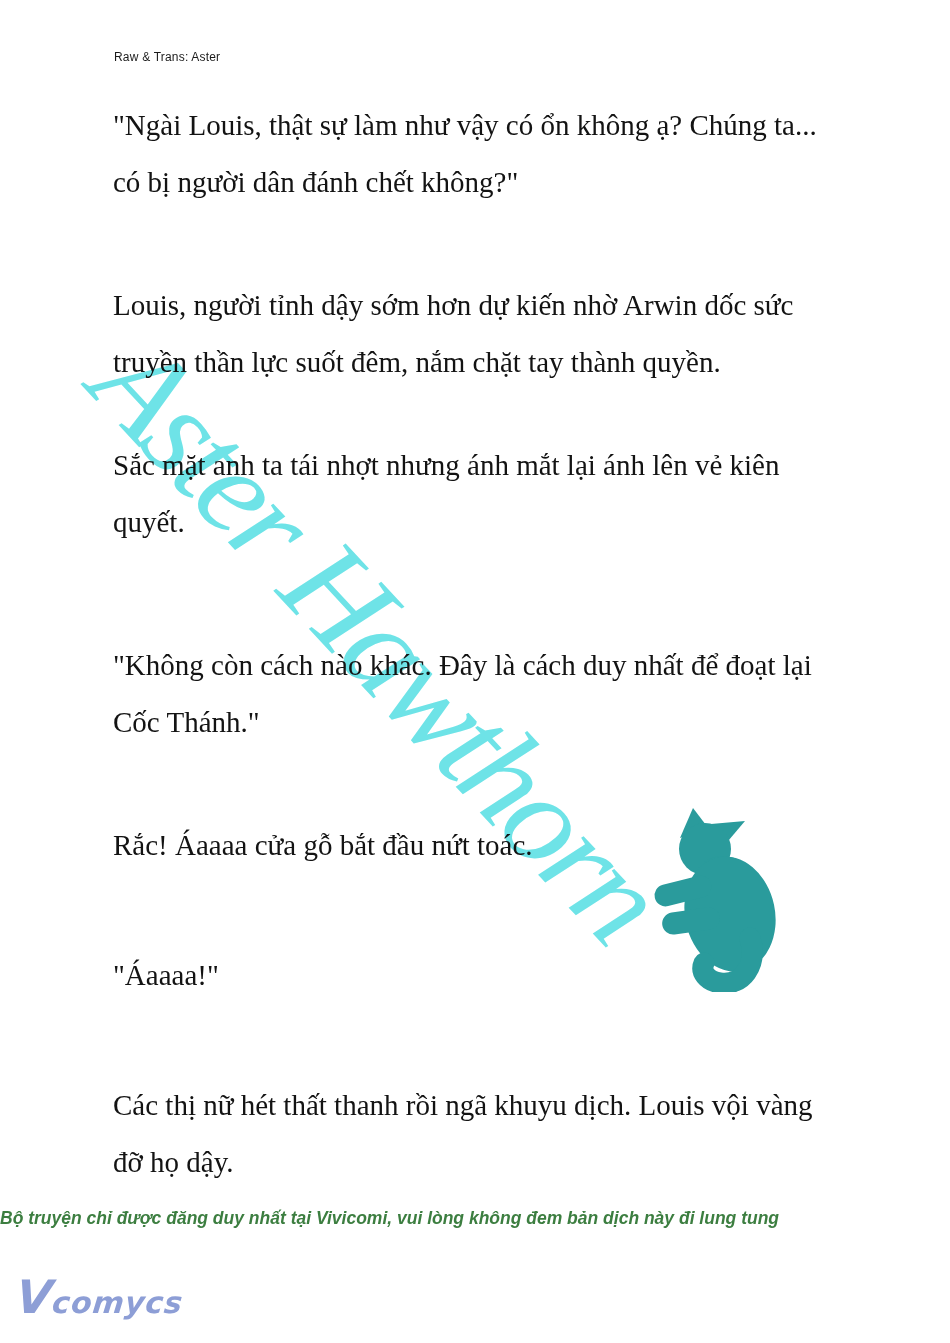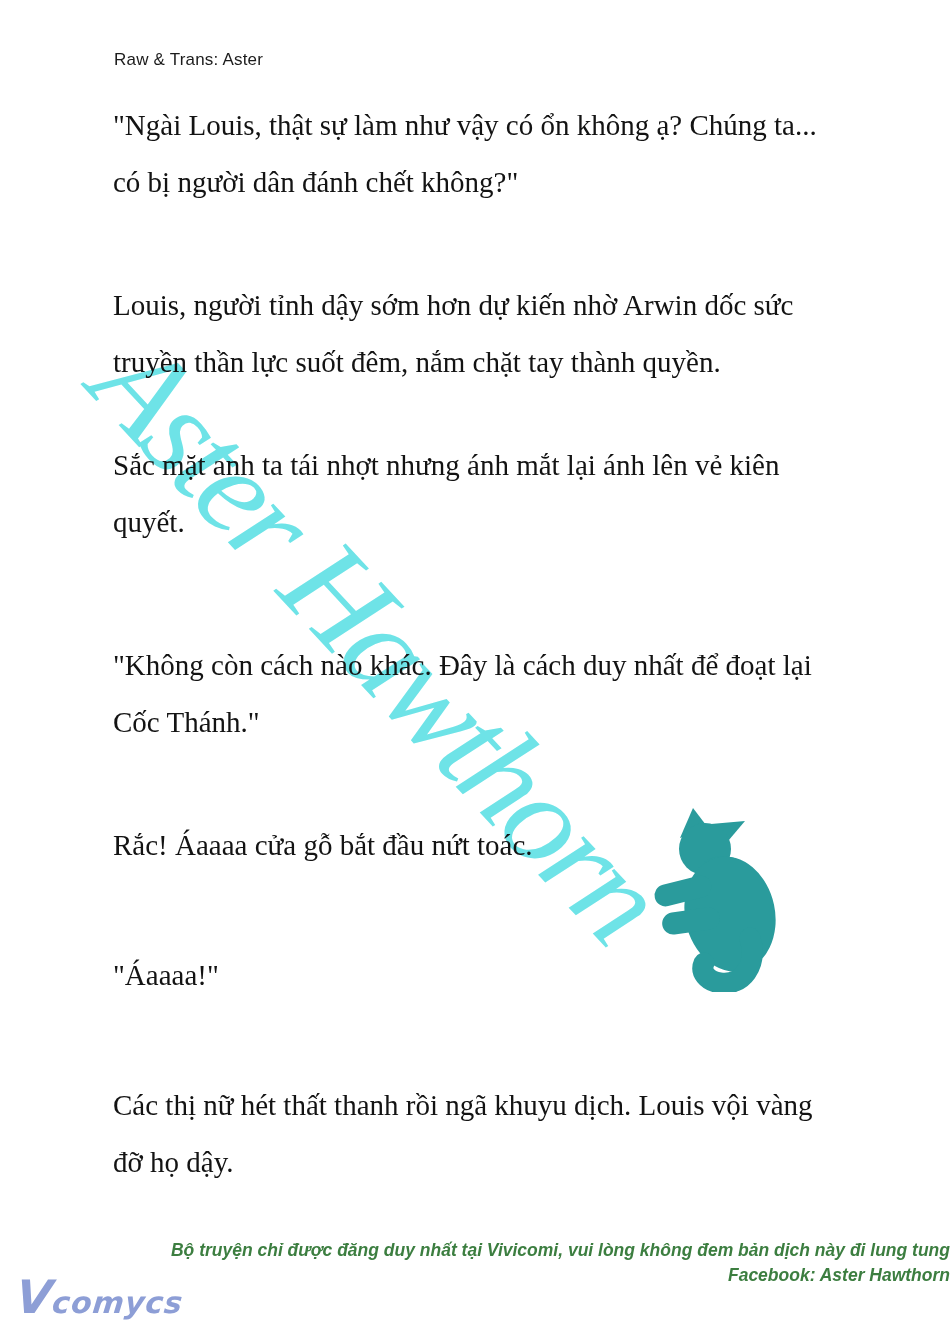--- a/index.html
+++ b/index.html
@@ -10,21 +10,21 @@
     background: #ffffff;
     overflow: hidden;
     font-family: "Liberation Serif", "DejaVu Serif", serif;
   }
 
   .credit {
     position: absolute;
     left: 114px;
     top: 50px;
     font-family: "Liberation Sans", "DejaVu Sans", sans-serif;
-    font-size: 17px;
+    font-size: 12px;
     color: #1b1b1b;
     letter-spacing: 0.2px;
     z-index: 3;
   }
 
   .para {
     position: absolute;
     left: 113px;
     width: 726px;
     font-size: 29px;
@@ -66,29 +66,28 @@
     height: 186px;
     z-index: 1;
   }
   .cat svg { width: 100%; height: 100%; display: block; }
 
   .footer {
     position: absolute;
     left: 0;
     right: 0;
     top: 1206px;
-    text-align: right;
+    text-align: left;
     font-family: "Liberation Sans", "DejaVu Sans", sans-serif;
     font-size: 17.5px;
     font-weight: bold;
     font-style: italic;
     color: var(--footer-green, #3c7e40);
     line-height: 24.5px;
     z-index: 3;
-    margin-top: 32px;
   }
 
   .logo {
     position: absolute;
     left: 16px;
     top: 1282px;
     display: block;
     font-family: "DejaVu Sans", sans-serif;
     font-style: italic;
     font-weight: bold;
@@ -135,16 +134,15 @@
 
       <rect x="12" y="104" width="58" height="22" rx="11" transform="rotate(-8 41 115)"></rect>
 
       <path d="M 100 132 C 108 160, 92 180, 70 177 C 57 175, 50 166, 54 157" fill="none" stroke="#2a9b9c" stroke-width="21" stroke-linecap="round" class="cat-stroke"></path>
     </g>
   </svg>
 </div>
 
 <div class="footer">
   <div>Bộ truyện chỉ được đăng duy nhất tại Vivicomi, vui lòng không đem bản dịch này đi lung tung</div>
-  <div>Facebook: Aster Hawthorn</div>
 </div>
 
 <span class="logo">Vcomycs</span>
 
 </body></html>

